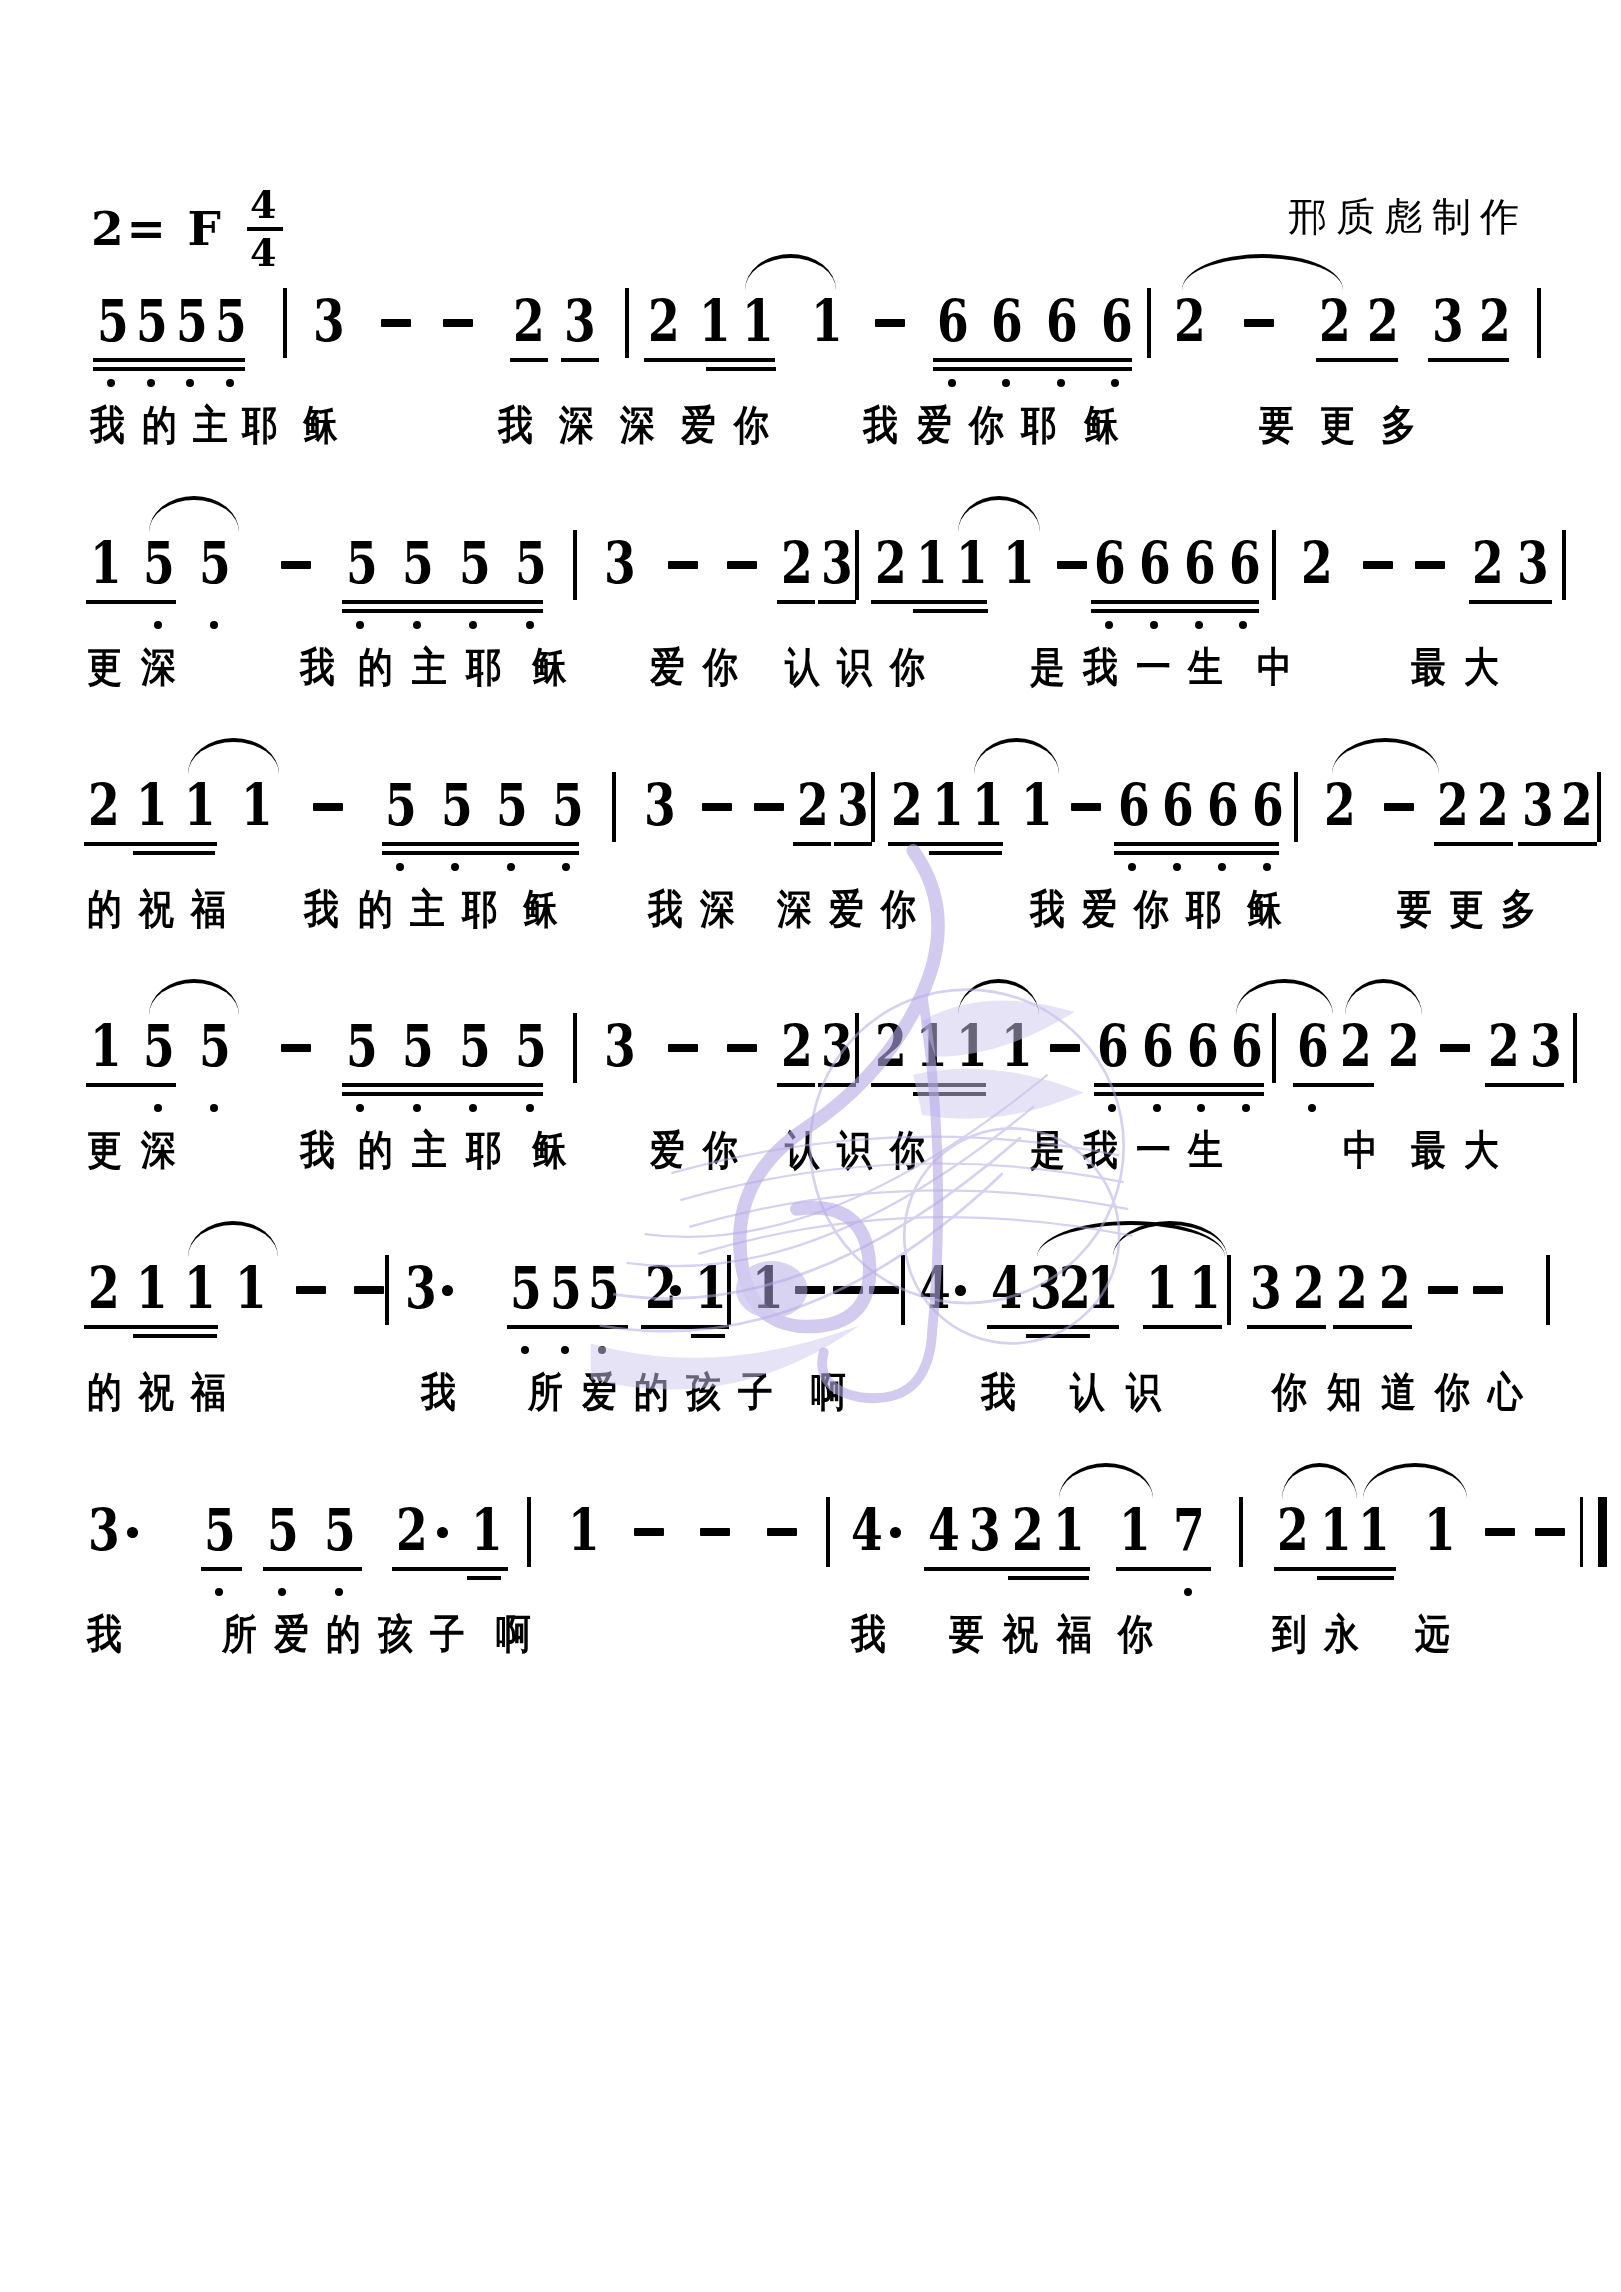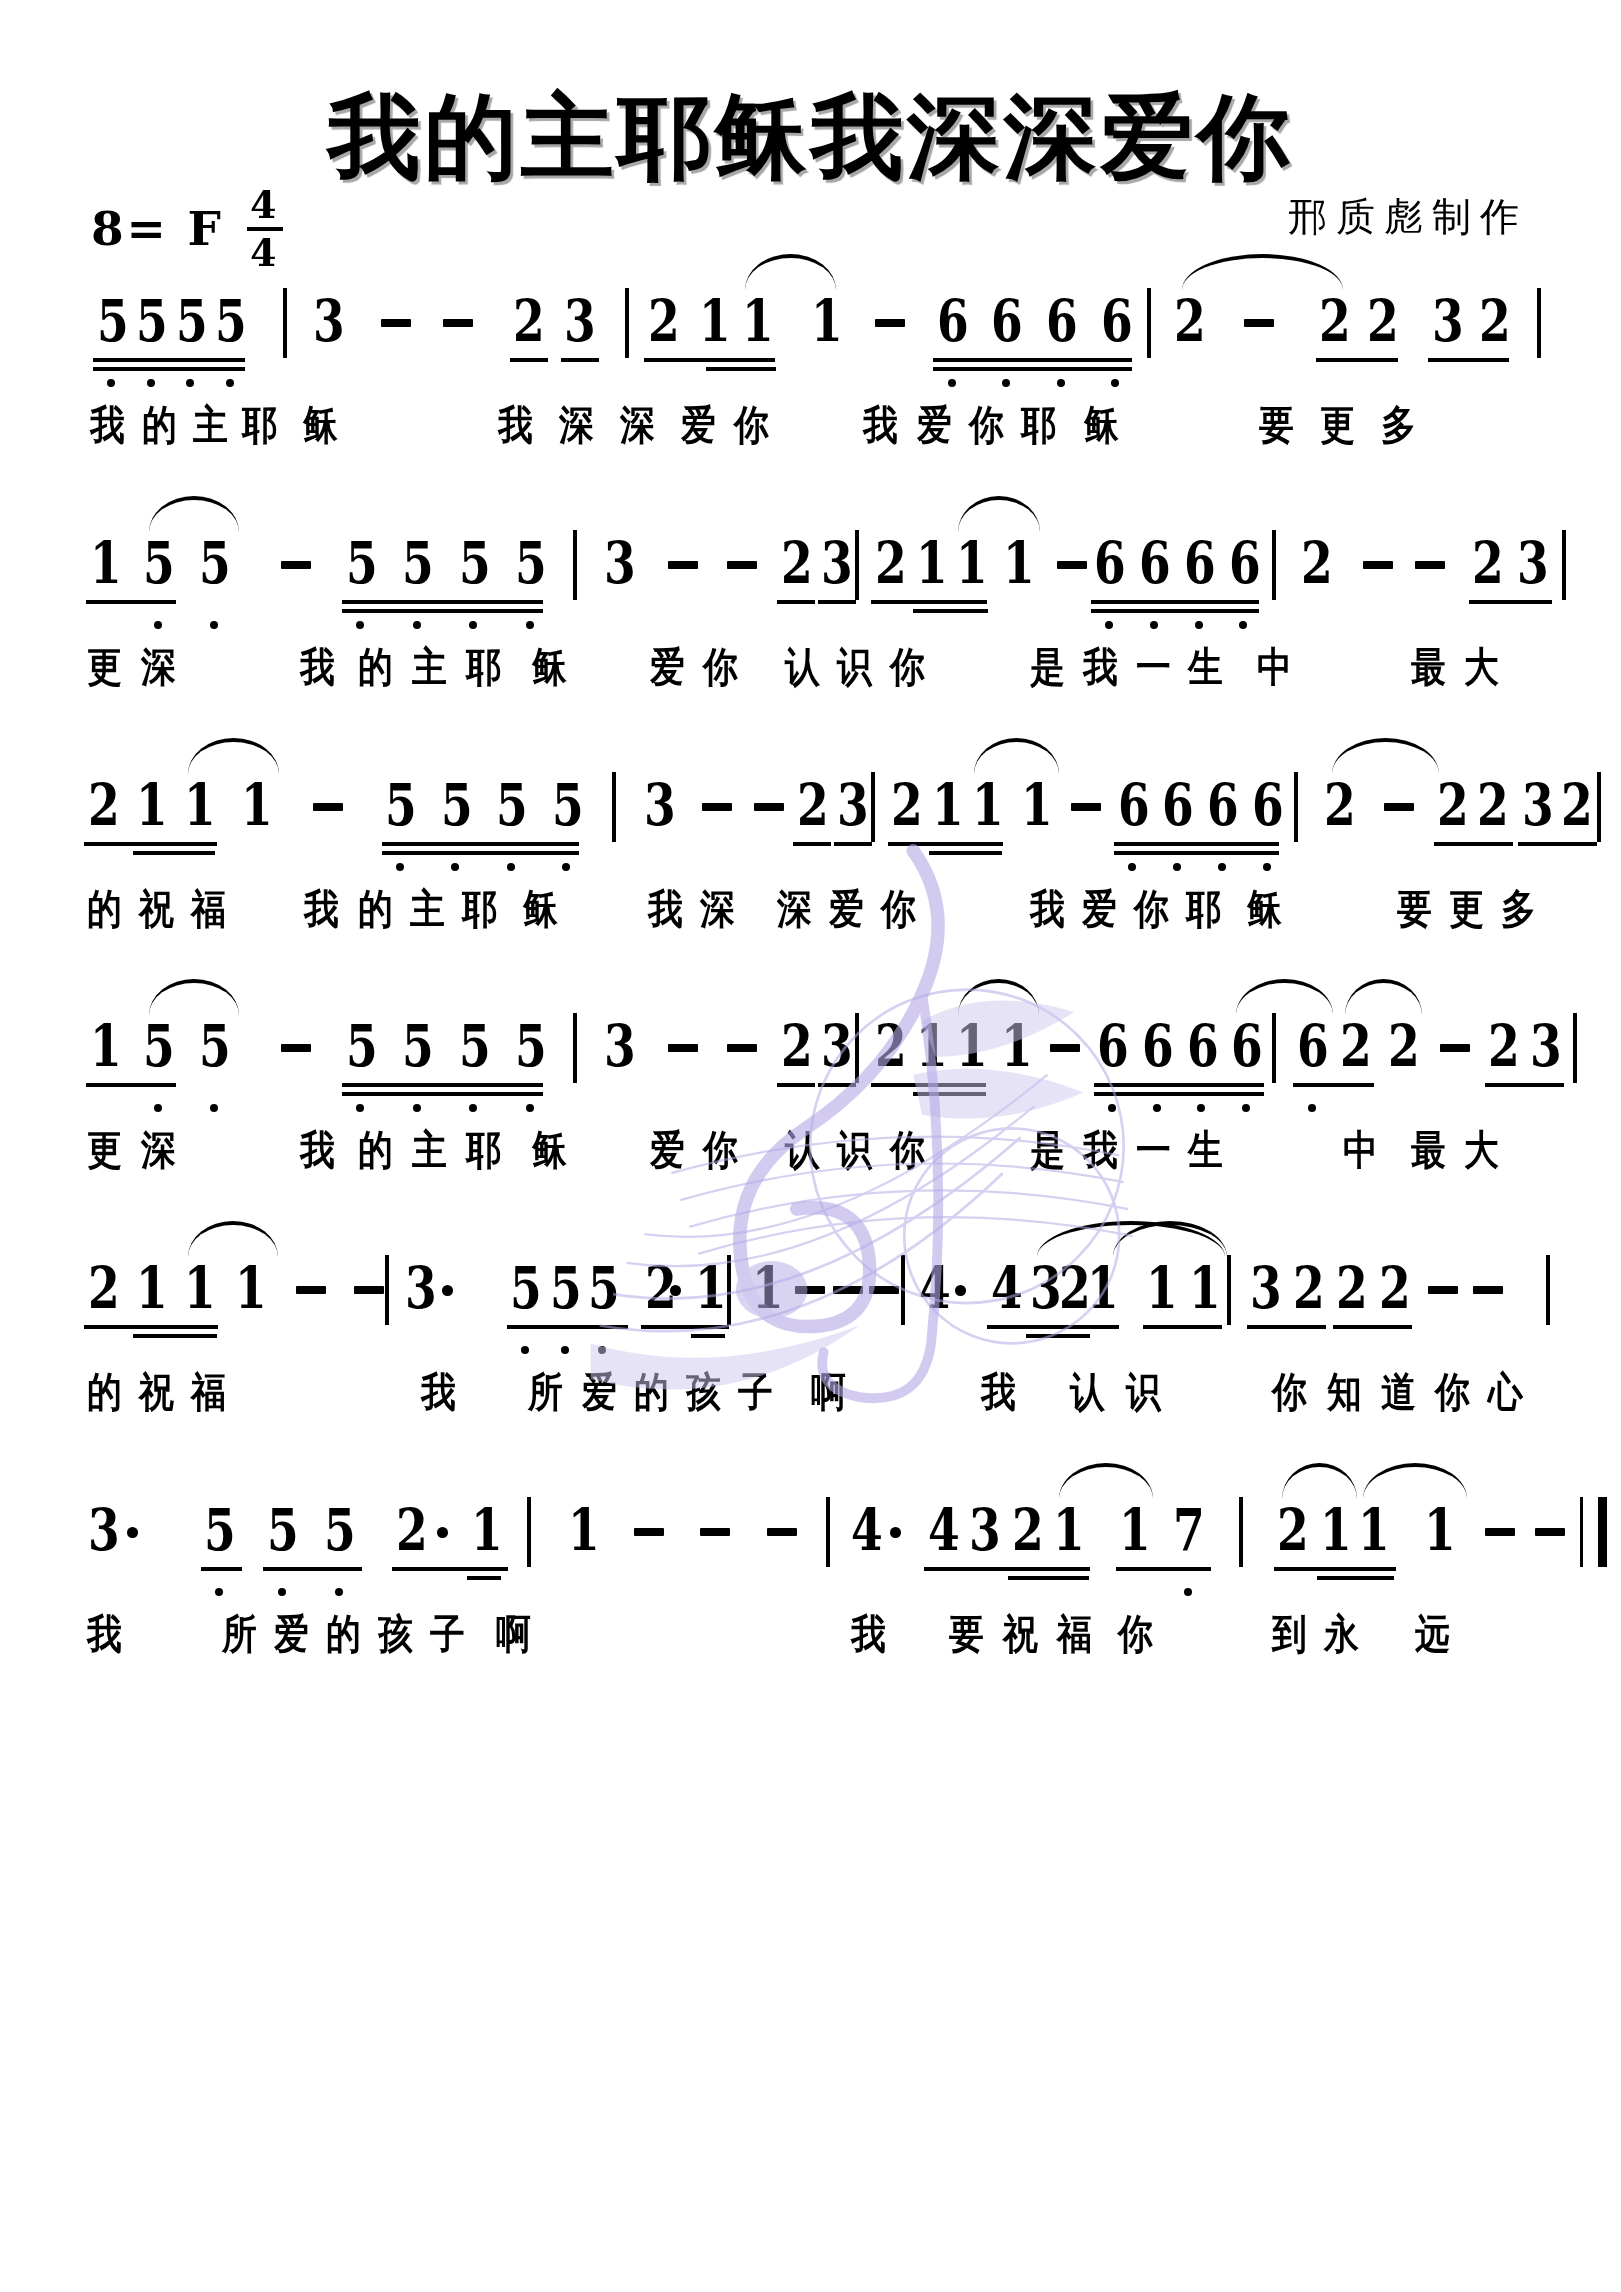--- a/index.html
+++ b/index.html
@@ -61,24 +61,23 @@
     transform:scaleX(.85);transform-origin:0 0;white-space:nowrap;
   }
   
   #watermark{position:absolute;left:537px;top:788px;z-index:40;pointer-events:none;}
 </style>
 </head>
 <body>
 
 <div id="page">
 
-  <div id="title">我的主耶稣我深深爱你</div>
 
   <div id="keysig">
-    <span>8= F</span>
+    <span>2= F</span>
     <span id="timesig">
       <span>4</span>
       <span class="frline"></span>
       <span>4</span>
     </span>
   </div>
 
   <div id="credit">邢质彪制作</div>
 
   <div id="systems-root">

